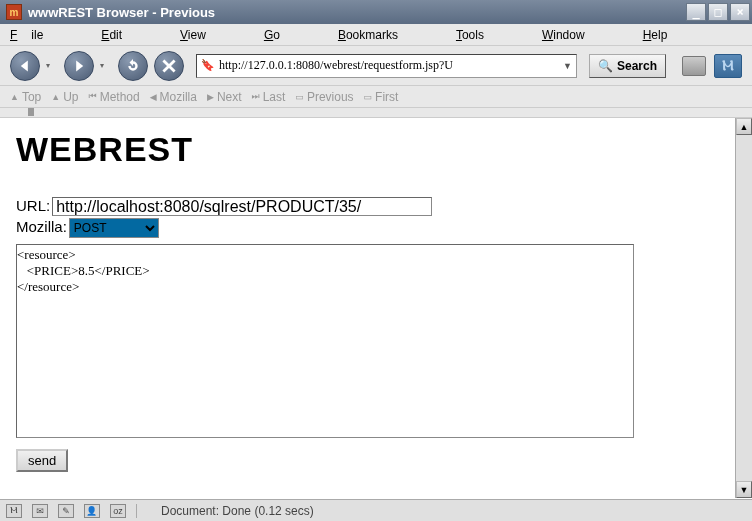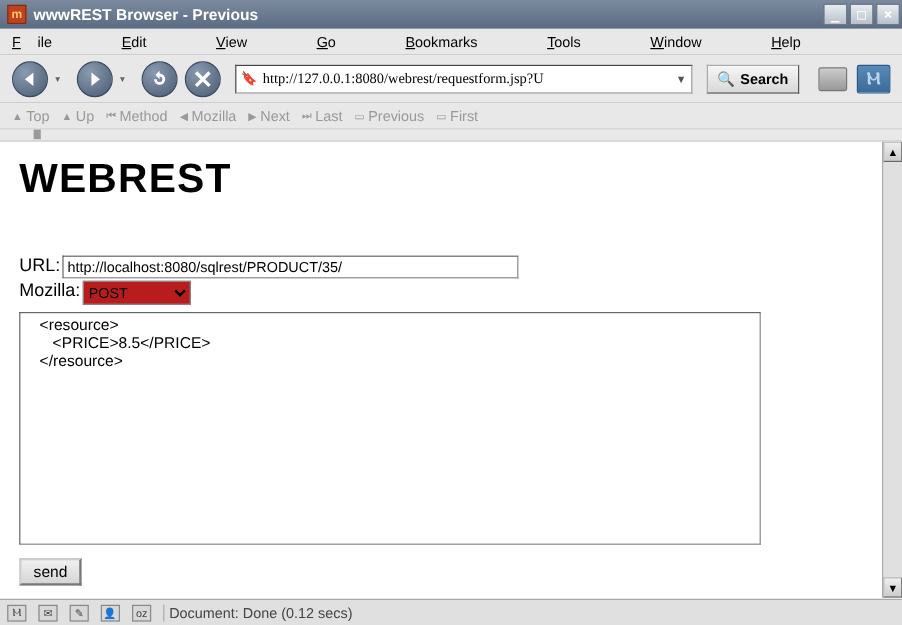--- a/index.html
+++ b/index.html
@@ -41,32 +41,32 @@
 .rstrip { height: 10px; background: #e8e8e8; border-bottom: 1px solid #ccc; position: relative; }
 .rstrip .mark { position: absolute; left: 28px; top: 0; width: 6px; height: 8px; background: #999; }
 
 
 .content-wrap { display: flex; height: 380px; }
 .content { flex: 1; background: #fff; padding: 12px 16px; overflow: hidden; }
 .vscroll { width: 17px; background: #e0e0e0; border-left: 1px solid #aaa; display: flex; flex-direction: column; }
 .vscroll .vbtn { height: 17px; background: linear-gradient(to bottom, #eee, #ccc); border: 1px outset #bbb; display: flex; align-items: center; justify-content: center; font-size: 9px; cursor: pointer; }
 .vscroll .track { flex: 1; }
 
-.page-title { font-size: 34px; font-weight: bold; font-family: Arial, sans-serif; letter-spacing: 1px; margin-bottom: 44px; }
+.page-title { font-size: 34px; font-weight: bold; font-family: Arial, sans-serif; letter-spacing: 1px; margin-bottom: 28px; }
 .row { display: flex; margin-bottom: 2px; }
 .lbl { font-size: 15px; margin-right: 2px; }
-.txtin { border: 1px solid #888; border-top-color: #666; border-left-color: #666; font-size: 12px; padding: 1px 3px; height: 19px; width: 380px; }
-.sel { border: 1px solid #888; background: #b91c1c; font-size: 12px; height: 20px; width: 90px; }
-.ta { width: 618px; height: 194px; border: 1px solid #888; border-top-color: #666; border-left-color: #666; font-family: Liberation Sans, sans-serif; font-size: 13px; padding: 2px 16px; margin-top: 4px; resize: none; }
+.txtin { border: 1px solid #888; border-top-color: #666; border-left-color: #666; font-size: 16px; padding: 1px 3px; height: 19px; width: 380px; }
+.sel { border: 1px solid #888; background: #0369a1; font-size: 12px; height: 20px; width: 90px; }
+.ta { width: 618px; height: 194px; border: 1px solid #888; border-top-color: #666; border-left-color: #666; font-family: Liberation Serif, serif; font-size: 13px; padding: 2px 0; margin-top: 4px; resize: none; }
 .send-btn { margin-top: 8px; background: linear-gradient(to bottom, #f0f0f0, #d6d6d6); border: 2px outset #ccc; padding: 2px 10px; font-size: 13px; cursor: pointer; }
 
 
 .statusbar { position: absolute; bottom: 0; left: 0; right: 0; height: 22px; background: #e0e0e0; border-top: 1px solid #aaa; display: flex; align-items: center; padding: 0 6px; gap: 10px; font-size: 12px; color: #444; }
 .statusbar .sic { width: 16px; height: 14px; border: 1px solid #888; background: #d8d8d8; display: flex; align-items: center; justify-content: center; font-size: 9px; cursor: pointer; }
-.statusbar .txt { border-left: 1px solid #aaa; padding-left: 4px; }
+.statusbar .txt { border-left: 1px solid #aaa; padding-left: 24px; }
 </style>
 </head>
 <body>
 
 <div class="titlebar">
   <div class="titlebar-icon">m</div>
   <div class="titlebar-text">wwwREST Browser - Previous</div>
   <div class="win-btns">
     <div class="win-btn">_</div>
     <div class="win-btn">□</div>

